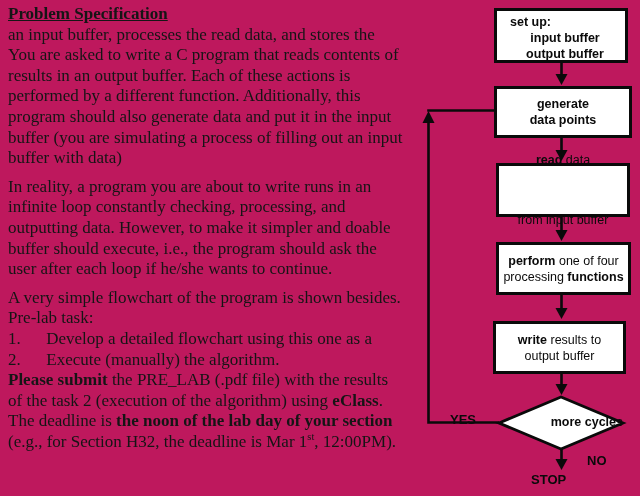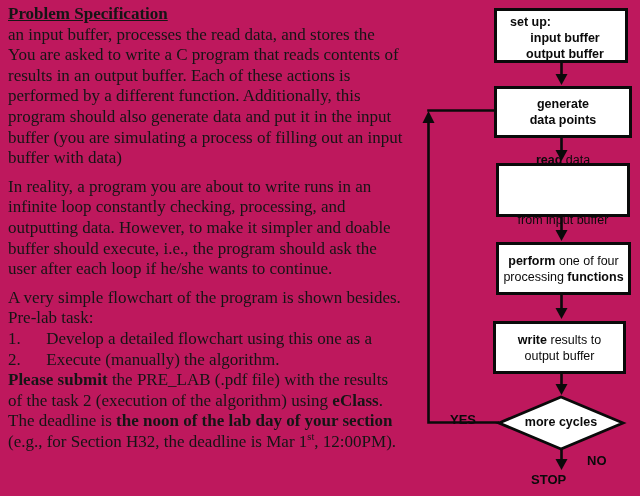--- a/index.html
+++ b/index.html
@@ -32,21 +32,21 @@
   .box-setup .line:first-child{text-align:left;padding-left:5px;}
   .box-generate{left:494px;top:86px;width:138px;height:52px;}
   .box-read{left:496px;top:163px;width:134px;height:54px;gap:44px;}
   .box-perform{left:496px;top:242px;width:135px;height:53px;}
   .box-write{left:493px;top:321px;width:133px;height:53px;}
   .flabel{
     position:absolute;font-family:"Liberation Sans", sans-serif;
     font-weight:bold;color:#0a0a0a;font-size:13px;
   }
   .decision-label{
-    left:499px;top:415px;width:124px;text-align:center;font-size:12.5px;
+    left:499px;top:415px;width:124px;text-align:right;font-size:12.5px;
   }
   .yes-label{left:450px;top:380px;width:42px;margin-top:32px;}
   .no-label{left:587px;top:453px;width:34px;}
   .stop-label{left:531px;top:472px;width:61px;text-align:left;}
 </style>
 </head>
 <body>
 
 <div class="page">
 

